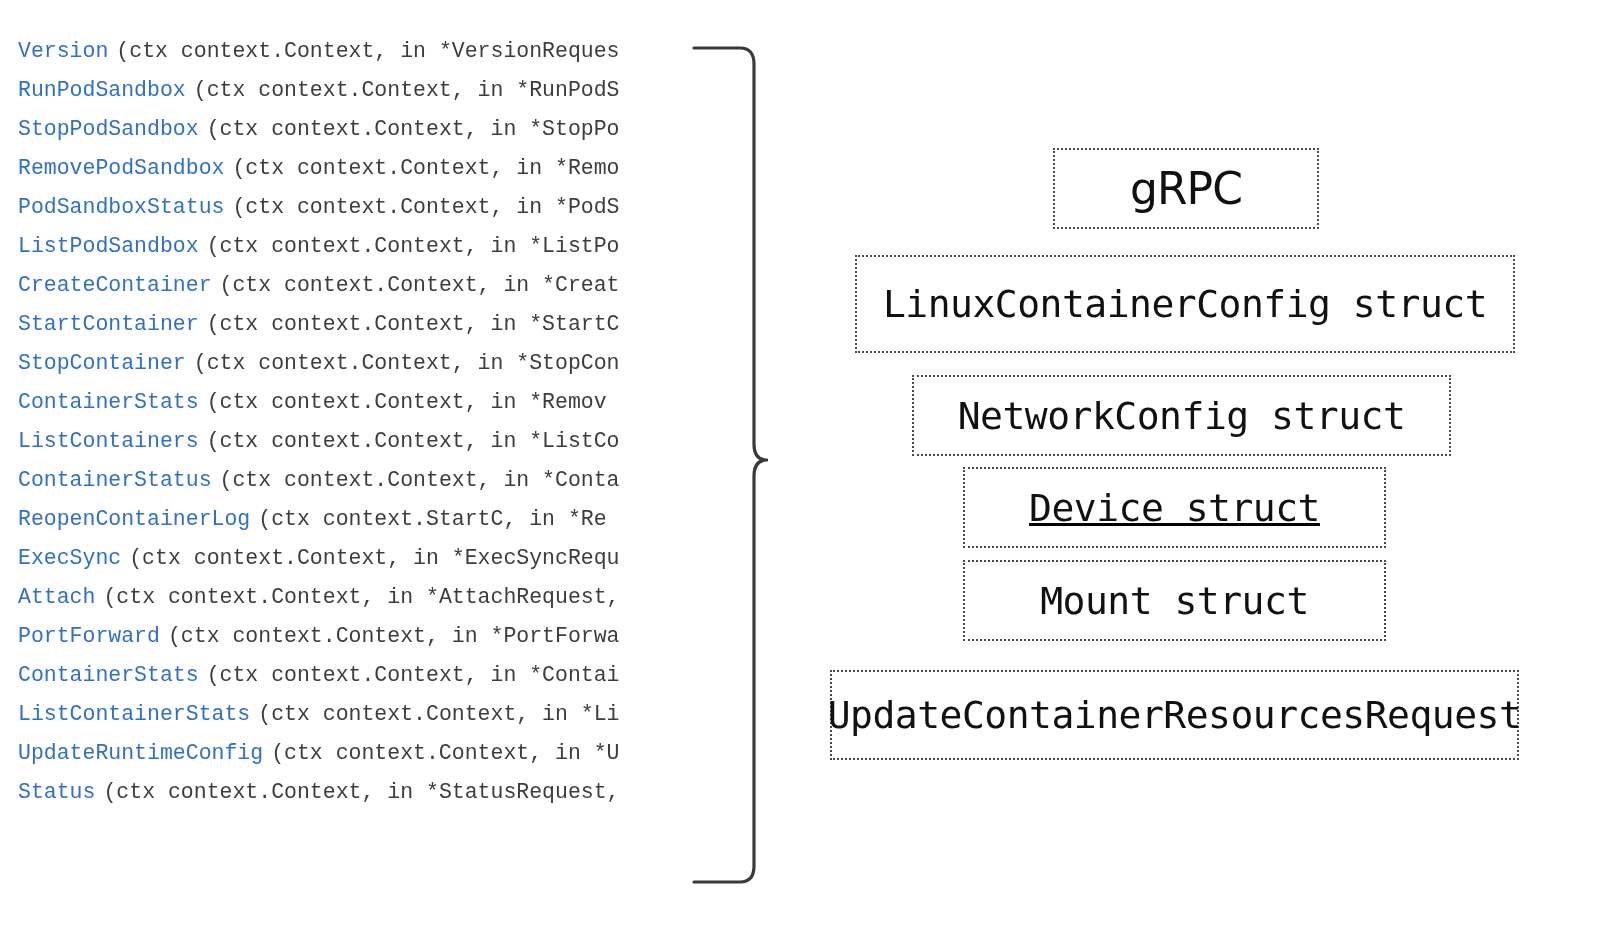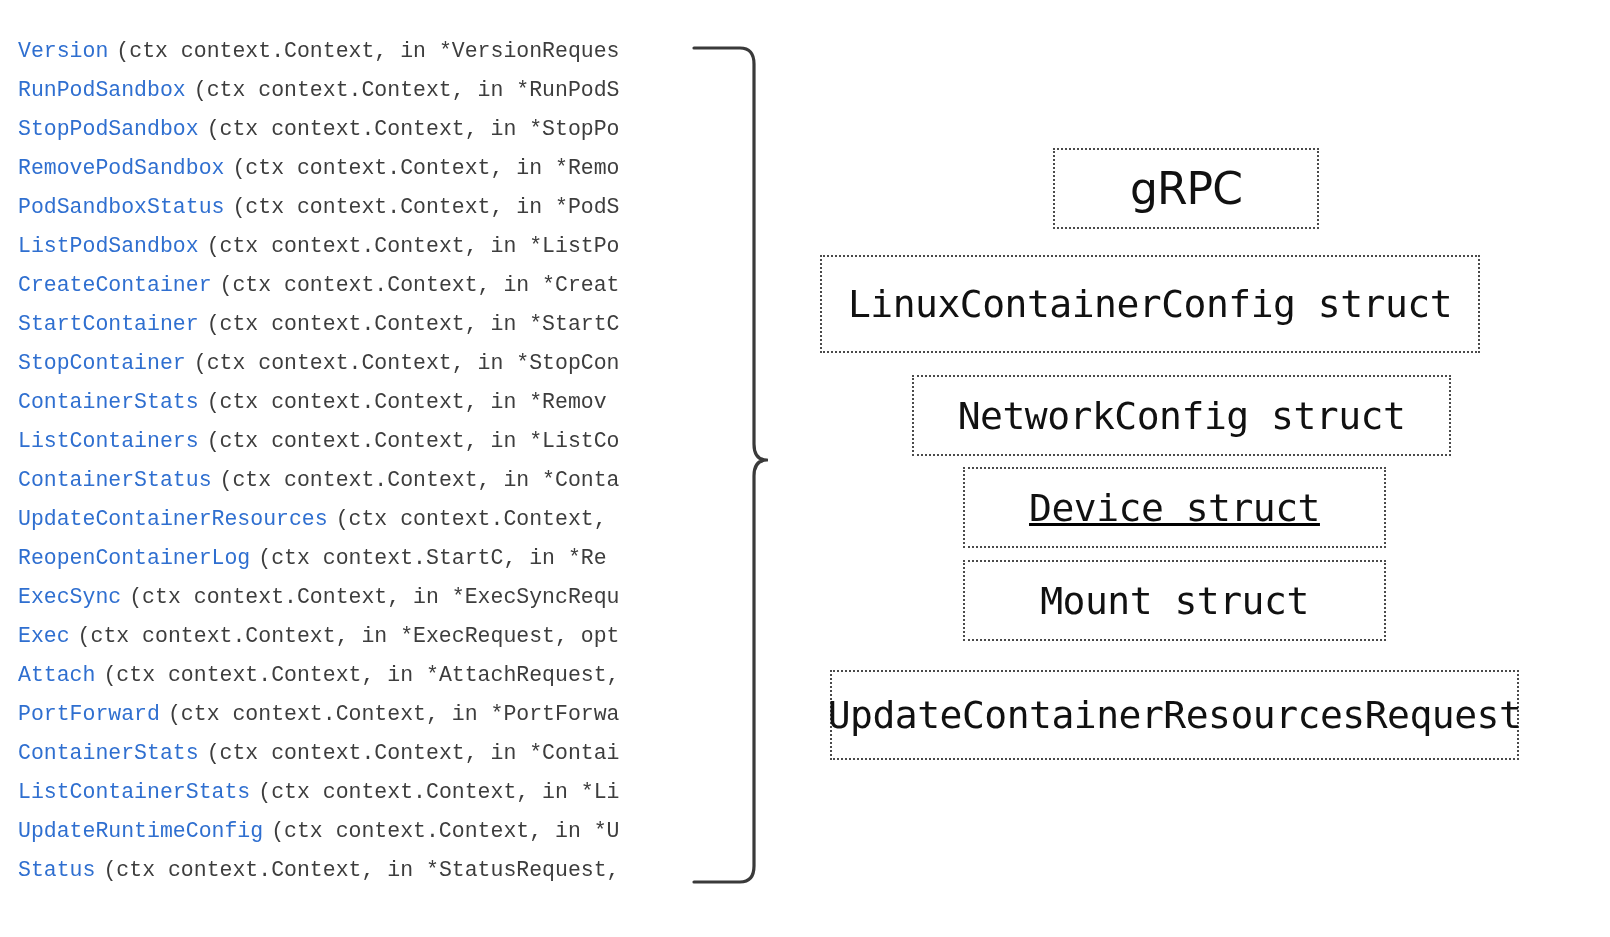--- a/index.html
+++ b/index.html
@@ -71,21 +71,21 @@
     white-space: nowrap;
     letter-spacing: -0.5px;
   }
   .dbox-label.sans {
     font-family: "DejaVu Sans", "Liberation Sans", sans-serif;
     font-size: 44px;
     letter-spacing: -1px;
   }
 
   #box-grpc      { left: 1053px; top: 148px; width: 266px; height: 81px; justify-content: center; }
-  #box-linux     { left: 820px;  top: 255px; width: 660px; height: 98px; }
+  #box-linux     { left: 855px;  top: 255px; width: 660px; height: 98px; }
   #box-network   { left: 912px;  top: 375px; width: 539px; height: 81px; }
   #box-device    { left: 963px;  top: 467px; width: 423px; height: 81px; text-decoration: underline; }
   #box-mount     { left: 963px;  top: 560px; width: 423px; height: 81px; }
   #box-ucrr      { left: 830px;  top: 670px; width: 689px; height: 90px; }
 </style>
 </head>
 <body>
 
 <div id="method-list">
     <div class="method-line"><span class="m-name">Version</span><span class="m-sig">(ctx context.Context, in *VersionReques</span></div>
@@ -93,24 +93,22 @@
     <div class="method-line"><span class="m-name">StopPodSandbox</span><span class="m-sig">(ctx context.Context, in *StopPo</span></div>
     <div class="method-line"><span class="m-name">RemovePodSandbox</span><span class="m-sig">(ctx context.Context, in *Remo</span></div>
     <div class="method-line"><span class="m-name">PodSandboxStatus</span><span class="m-sig">(ctx context.Context, in *PodS</span></div>
     <div class="method-line"><span class="m-name">ListPodSandbox</span><span class="m-sig">(ctx context.Context, in *ListPo</span></div>
     <div class="method-line"><span class="m-name">CreateContainer</span><span class="m-sig">(ctx context.Context, in *Creat</span></div>
     <div class="method-line"><span class="m-name">StartContainer</span><span class="m-sig">(ctx context.Context, in *StartC</span></div>
     <div class="method-line"><span class="m-name">StopContainer</span><span class="m-sig">(ctx context.Context, in *StopCon</span></div>
     <div class="method-line"><span class="m-name">ContainerStats</span><span class="m-sig">(ctx context.Context, in *Remov</span></div>
     <div class="method-line"><span class="m-name">ListContainers</span><span class="m-sig">(ctx context.Context, in *ListCo</span></div>
     <div class="method-line"><span class="m-name">ContainerStatus</span><span class="m-sig">(ctx context.Context, in *Conta</span></div>
-    <div class="method-line"><span class="m-name">UpdateContainerResources</span><span class="m-sig">(ctx context.Context, </span></div>
     <div class="method-line"><span class="m-name">ReopenContainerLog</span><span class="m-sig">(ctx context.StartC, in *Re</span></div>
     <div class="method-line"><span class="m-name">ExecSync</span><span class="m-sig">(ctx context.Context, in *ExecSyncRequ</span></div>
-    <div class="method-line"><span class="m-name">Exec</span><span class="m-sig">(ctx context.Context, in *ExecRequest, opt</span></div>
     <div class="method-line"><span class="m-name">Attach</span><span class="m-sig">(ctx context.Context, in *AttachRequest,</span></div>
     <div class="method-line"><span class="m-name">PortForward</span><span class="m-sig">(ctx context.Context, in *PortForwa</span></div>
     <div class="method-line"><span class="m-name">ContainerStats</span><span class="m-sig">(ctx context.Context, in *Contai</span></div>
     <div class="method-line"><span class="m-name">ListContainerStats</span><span class="m-sig">(ctx context.Context, in *Li</span></div>
     <div class="method-line"><span class="m-name">UpdateRuntimeConfig</span><span class="m-sig">(ctx context.Context, in *U</span></div>
     <div class="method-line"><span class="m-name">Status</span><span class="m-sig">(ctx context.Context, in *StatusRequest,</span></div>
   </div>
 
 <div id="brace">
   <svg width="80" height="860" viewBox="0 0 80 860" fill="none" xmlns="http://www.w3.org/2000/svg" aria-hidden="true">

